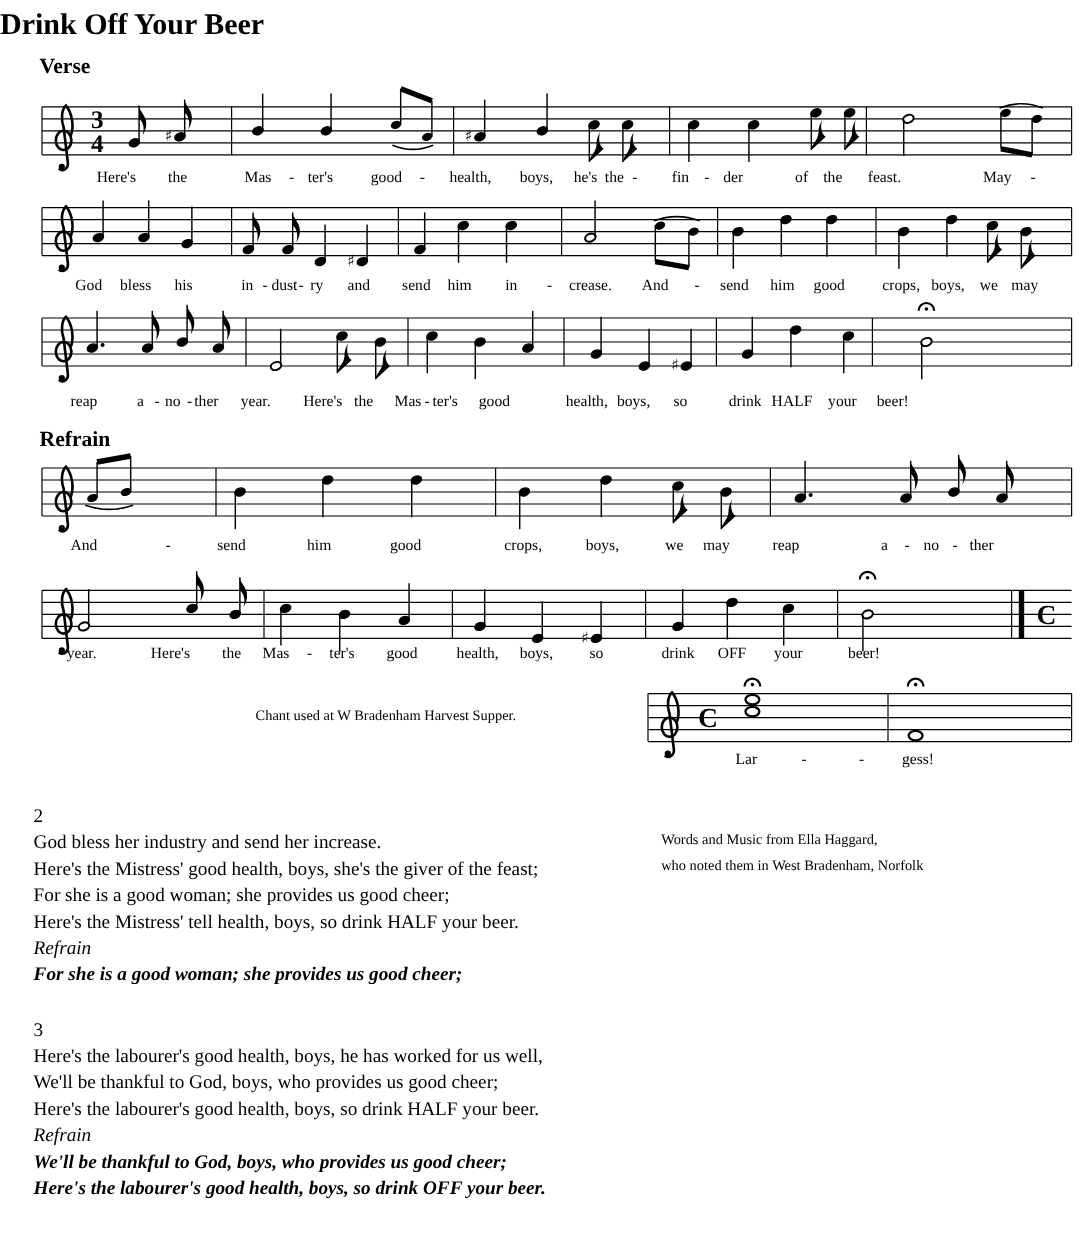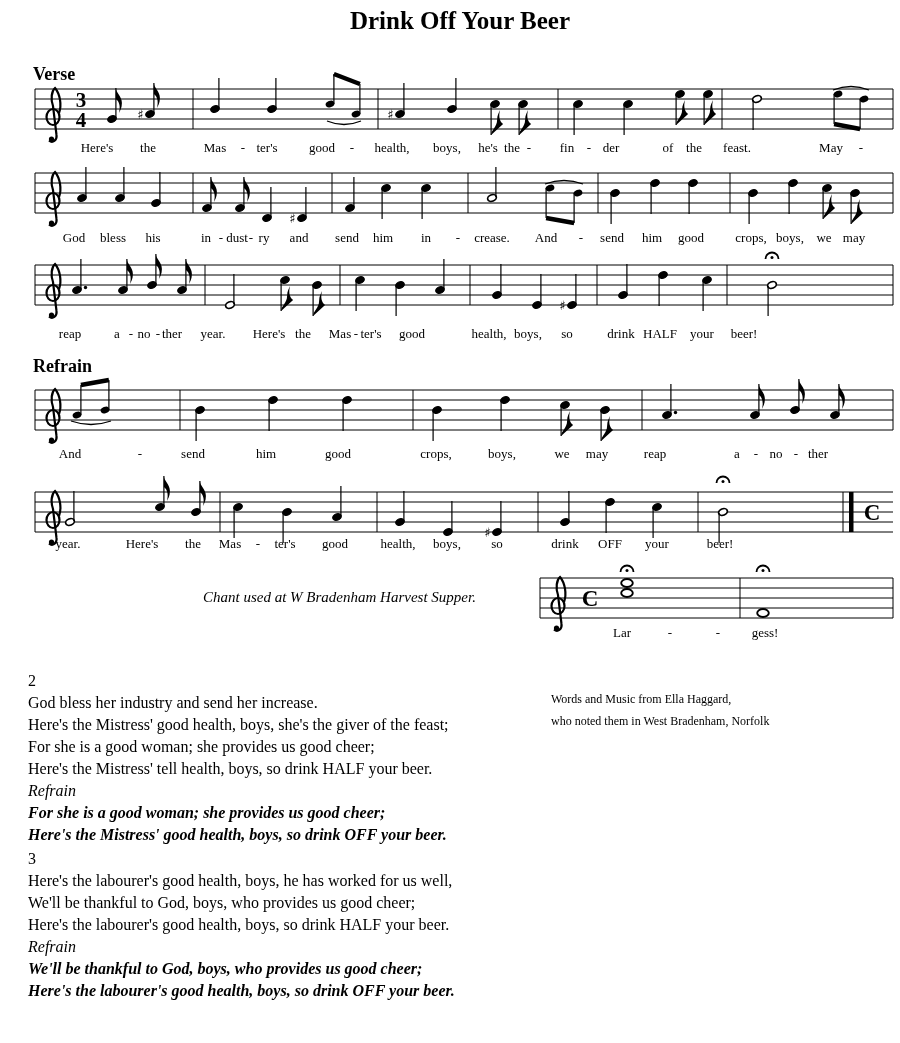--- a/index.html
+++ b/index.html
@@ -1,24 +1,24 @@
 <!DOCTYPE html>
 <html><head>
 <meta charset="utf-8">
 <style>
   html,body{margin:0;padding:0;background:#fff;}
   #page{position:relative;width:900px;height:1043px;background:#fff;color:#000;
         font-family:"Liberation Serif",serif;overflow:hidden;}
-  #title{position:absolute;top:7px;left:0;width:872px;text-align:center;
-         font-size:25px;font-weight:bold;margin-left:24px;}
+  #title{position:absolute;top:7px;left:0;width:872px;
+         font-size:25px;font-weight:bold;}
   .seclabel{position:absolute;left:33px;font-size:18px;font-weight:bold;}
-  #verse-label{top:45px;margin-top:19px;}
+  #verse-label{top:45px;}
   #refrain-label{top:356px;}
   #music{position:absolute;top:0;left:0;}
-  #caption{position:absolute;left:203px;top:589px;font-size:15px;font-style:italic;}
+  #caption{position:absolute;left:213px;top:589px;font-size:12px;}
   .verseblock{position:absolute;left:28px;font-size:16px;line-height:22px;white-space:nowrap;}
   #verse2{top:670px;}
   #verse3{top:848px;}
   #credit{position:absolute;left:551px;top:688px;font-size:12px;line-height:22px;white-space:nowrap;}
   .vl-i{font-style:italic;}
   .vl-bi{font-style:italic;font-weight:bold;}
 </style>
 </head>
 <body>
 
@@ -603,21 +603,20 @@
     </svg>
   <div id="caption">Chant used at W Bradenham Harvest Supper.</div>
   <div id="verse2" class="verseblock">
       <div>2</div>
       <div class="">God bless her industry and send her increase.</div>
       <div class="">Here's the Mistress' good health, boys, she's the giver of the feast;</div>
       <div class="">For she is a good woman; she provides us good cheer;</div>
       <div class="">Here's the Mistress' tell health, boys, so drink HALF your beer.</div>
       <div class="vl-i">Refrain</div>
       <div class="vl-bi">For she is a good woman; she provides us good cheer;</div>
-      <div class="vl-bi">Here's the Mistress' good health, boys, so drink OFF your beer.</div>
     </div>
   <div id="verse3" class="verseblock">
       <div>3</div>
       <div class="">Here's the labourer's good health, boys, he has worked for us well,</div>
       <div class="">We'll be thankful to God, boys, who provides us good cheer;</div>
       <div class="">Here's the labourer's good health, boys, so drink HALF your beer.</div>
       <div class="vl-i">Refrain</div>
       <div class="vl-bi">We'll be thankful to God, boys, who provides us good cheer;</div>
       <div class="vl-bi">Here's the labourer's good health, boys, so drink OFF your beer.</div>
     </div>

